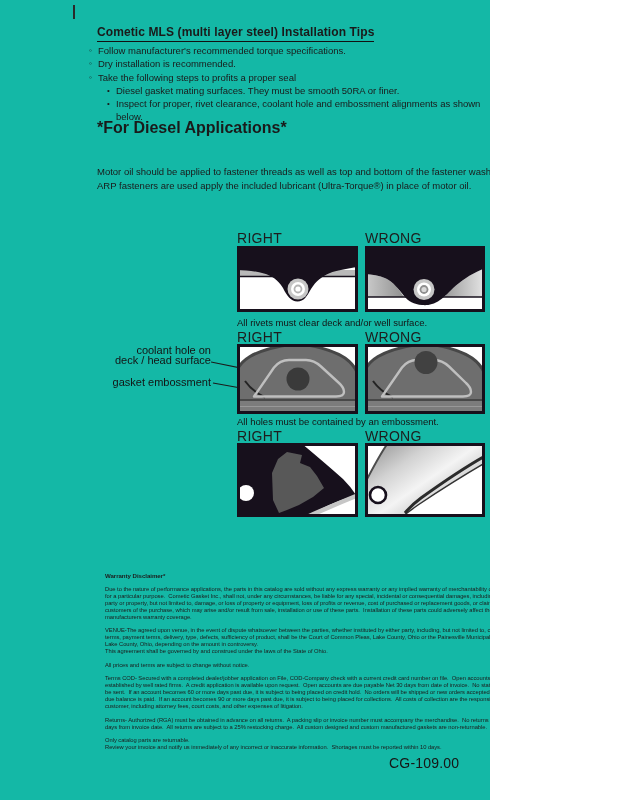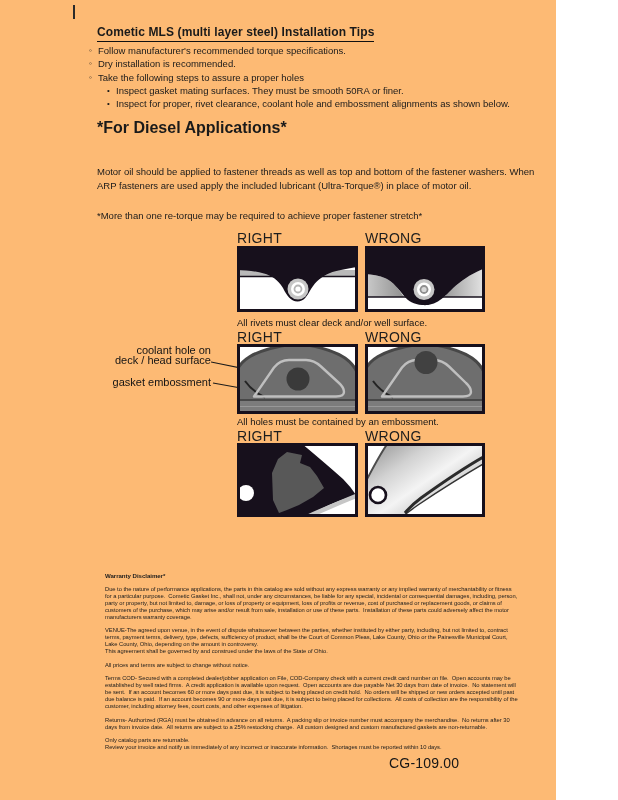--- a/index.html
+++ b/index.html
@@ -1,17 +1,17 @@
 <!DOCTYPE html>
 <html><head>
 <meta charset="utf-8">
 <style>
   html,body{margin:0;padding:0;background:#ffffff;}
   #page{
-    position:relative;width:556px;height:800px;background:#fdba74;overflow:hidden;
+    position:relative;width:490px;height:800px;background:#14b8a6;overflow:hidden;
     font-family:"Liberation Sans",sans-serif;color:#1a1a1a;
   }
   .edge-mark{position:absolute;left:73px;top:5px;width:2px;height:14px;background:#2a2a2a;}
   .title{
     position:absolute;left:97px;top:25px;font-size:12px;font-weight:bold;
     border-bottom:1.6px solid #111;padding-bottom:2px;letter-spacing:0.1px;
   }
   .bullets{position:absolute;left:89px;top:44px;font-size:9.5px;line-height:13.3px;}
   .bullet-row{display:flex;}
   .bullet-row.sub{margin-left:18px;}
@@ -45,35 +45,34 @@
     <div class="bullet-row">
       <span class="bullet-marker">◦</span>
       <span>Follow manufacturer's recommended torque specifications.</span>
     </div>
     <div class="bullet-row">
       <span class="bullet-marker">◦</span>
       <span>Dry installation is recommended.</span>
     </div>
     <div class="bullet-row">
       <span class="bullet-marker">◦</span>
-      <span>Take the following steps to assure a proper holes</span>
+      <span>Take the following steps to profits a proper seal</span>
     </div>
     <div class="bullet-row sub">
       <span class="bullet-marker">•</span>
-      <span>Inspect gasket mating surfaces.  They must be smooth 50RA or finer.</span>
+      <span>Diesel gasket mating surfaces.  They must be smooth 50RA or finer.</span>
     </div>
     <div class="bullet-row sub">
       <span class="bullet-marker">•</span>
       <span>Inspect for proper, rivet clearance, coolant hole and embossment alignments as shown below.</span>
     </div>
   </div>
 
   <div class="sec-heading">*For Diesel Applications*</div>
   <div class="para p1">Motor oil should be applied to fastener threads as well as top and bottom of the fastener washers. When ARP fasteners are used apply the included lubricant (Ultra-Torque®) in place of motor oil.</div>
-  <div class="para note">*More than one re-torque may be required to achieve proper fastener stretch*</div>
 
   <div class="dg-label" style="left:237px;top:230px;">RIGHT</div>
   <div class="dg-label" style="left:365px;top:230px;width:120px;">WRONG</div>
 
   <div class="dg-panel" style="left:237px;top:246px;">
     <svg width="121" height="66" viewBox="0 0 121 66">
       <rect width="121" height="66" fill="#ffffff"></rect>
       <rect x="2" y="24" width="117" height="6.5" fill="#b9b9b9"></rect>
       <line x1="2" y1="30.5" x2="119" y2="30.5" stroke="#17101c" stroke-width="1.6"></line>
       <path d="M0,0 H121 V21 C110,22.5 99,24.5 93,27 C85,30.5 79,35 74,43 C70,50 67,55.5 60.5,55.5 C54,55.5 50,50 46,42 C41,33.5 34,29.5 27,27.5 C19,25 8,24.3 0,24 Z" fill="#17101c"></path>

